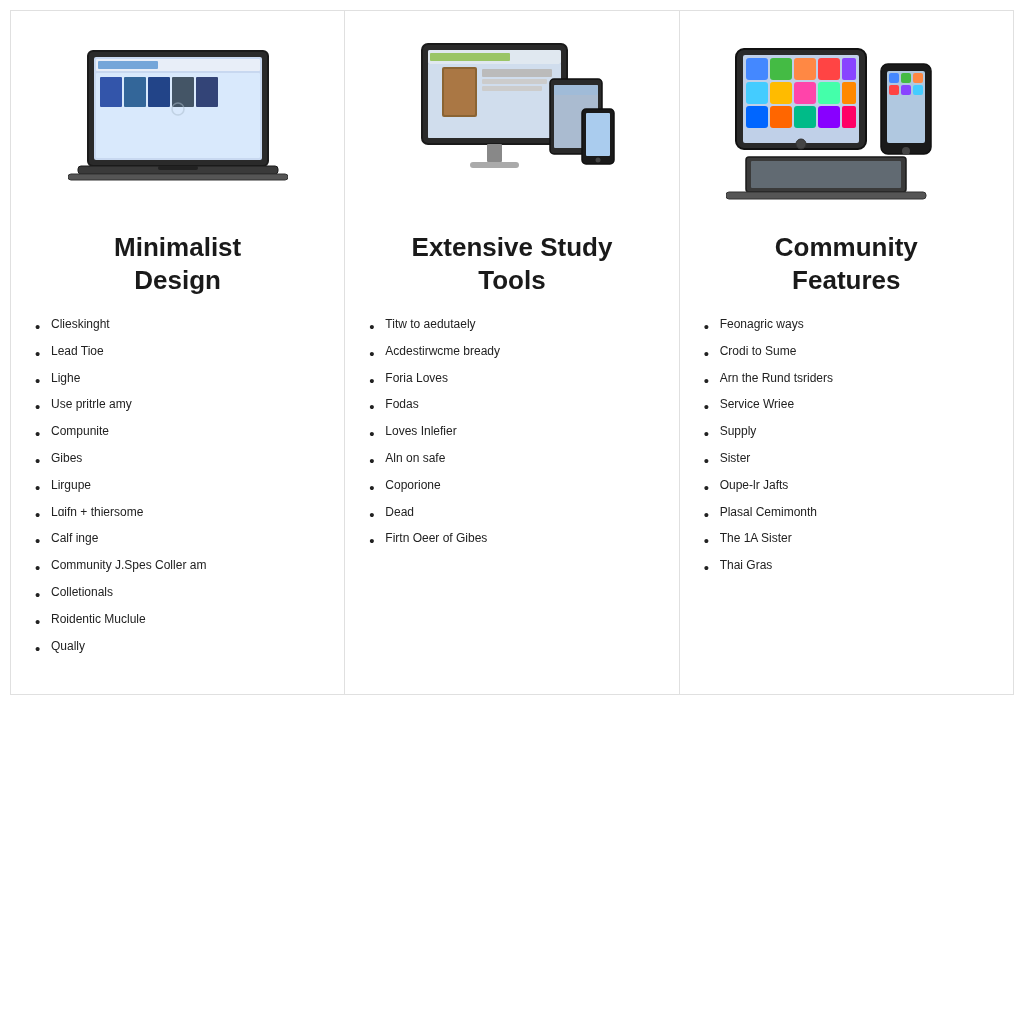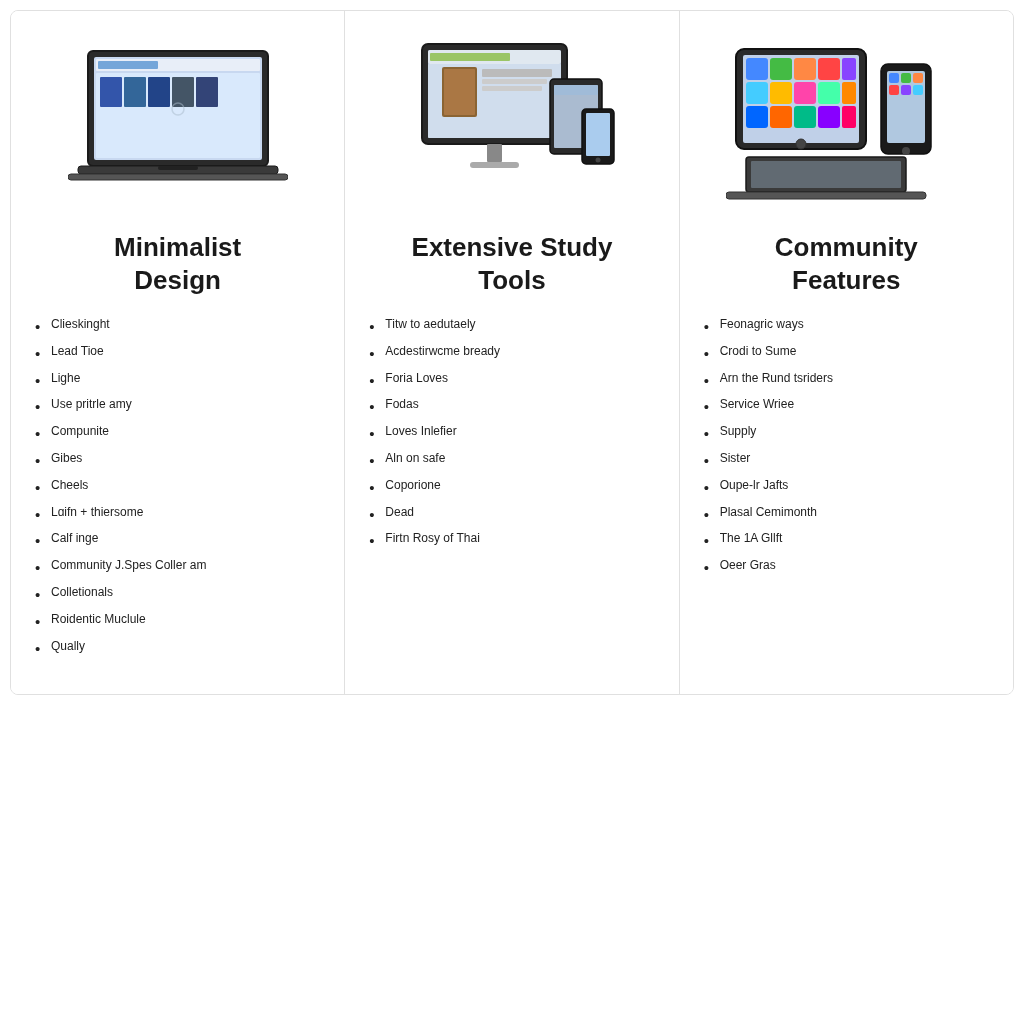--- a/index.html
+++ b/index.html
@@ -17,21 +17,21 @@
       min-height: 1024px;
       padding: 10px;
     }
 
     .columns-container {
       display: flex;
       flex-direction: row;
       width: 1004px;
       gap: 0;
       border: 1px solid #e0e0e0;
-      border-radius: 8px;
+      border-radius: 0;
       overflow: hidden;
     }
 
     .column {
       flex: 1;
       padding: 20px 24px 30px 24px;
       border-right: 1px solid #e0e0e0;
       background: #ffffff;
       display: flex;
       flex-direction: column;
@@ -117,21 +117,21 @@
       </svg>
     </div>
     <h2 class="column-title">Minimalist<br>Design</h2>
     <ul class="feature-list">
       <li>Clieskinght</li>
       <li>Lead Tioe</li>
       <li>Lighe</li>
       <li>Use pritrle amy</li>
       <li>Compunite</li>
       <li>Gibes</li>
-      <li>Cheels</li>
+      <li>Lirgupe</li>
       <li>Lɑifn + thiersome</li>
       <li>Calf inge</li>
       <li>Community J.Spes Coller am</li>
       <li>Colletionals</li>
       <li>Roidentic Muclule</li>
       <li>Qually</li>
     </ul>
   </div>
 
   <div class="column">
@@ -167,21 +167,21 @@
     <h2 class="column-title">Extensive  Study<br>Tools</h2>
     <ul class="feature-list">
       <li>Titw to aedutaely</li>
       <li>Acdestirwcme bready</li>
       <li>Foria Loves</li>
       <li>Fodas</li>
       <li>Loves Inlefier</li>
       <li>Aln on safe</li>
       <li>Coporione</li>
       <li>Dead</li>
-      <li>Firtn Rosy of Thai</li>
+      <li>Firtn Oeer of Gibes</li>
     </ul>
   </div>
 
   <div class="column">
     <div class="device-image">
 
       <svg width="240" height="165" viewBox="0 0 240 165">
 
         <rect x="10" y="10" width="130" height="100" rx="8" fill="#2a2a2a" stroke="#111" stroke-width="2"></rect>
         <rect x="17" y="16" width="116" height="88" rx="2" fill="#c0d0e8"></rect>
@@ -223,17 +223,17 @@
     <h2 class="column-title">Community<br>Features</h2>
     <ul class="feature-list">
       <li>Feonagric ways</li>
       <li>Crodi to Sume</li>
       <li>Arn the Rund tsriders</li>
       <li>Service Wriee</li>
       <li>Supply</li>
       <li>Sister</li>
       <li>Oupe-lr Jafts</li>
       <li>Plasal Cemimonth</li>
-      <li>The 1A Gllft</li>
-      <li>Oeer Gras</li>
+      <li>The 1A Sister</li>
+      <li>Thai Gras</li>
     </ul>
   </div>
 </div>
 
 </body></html>

